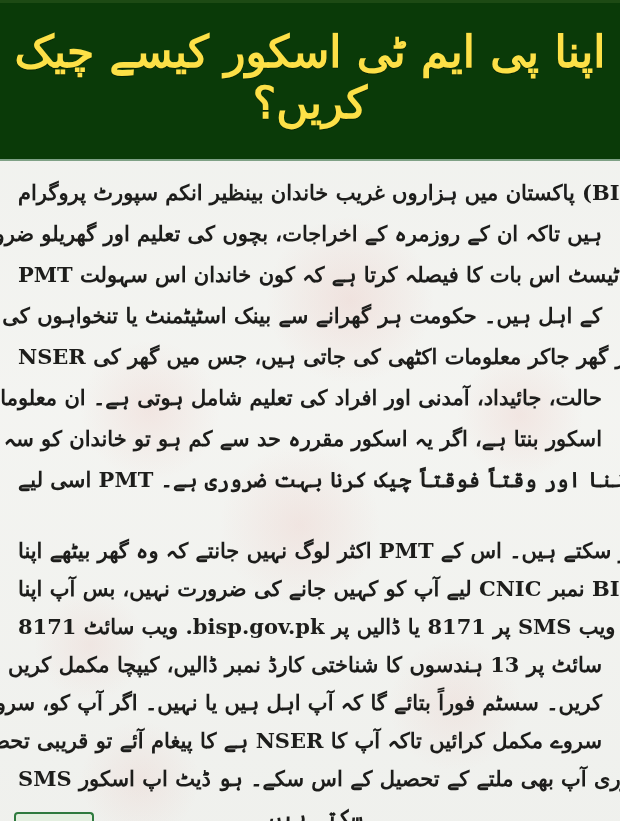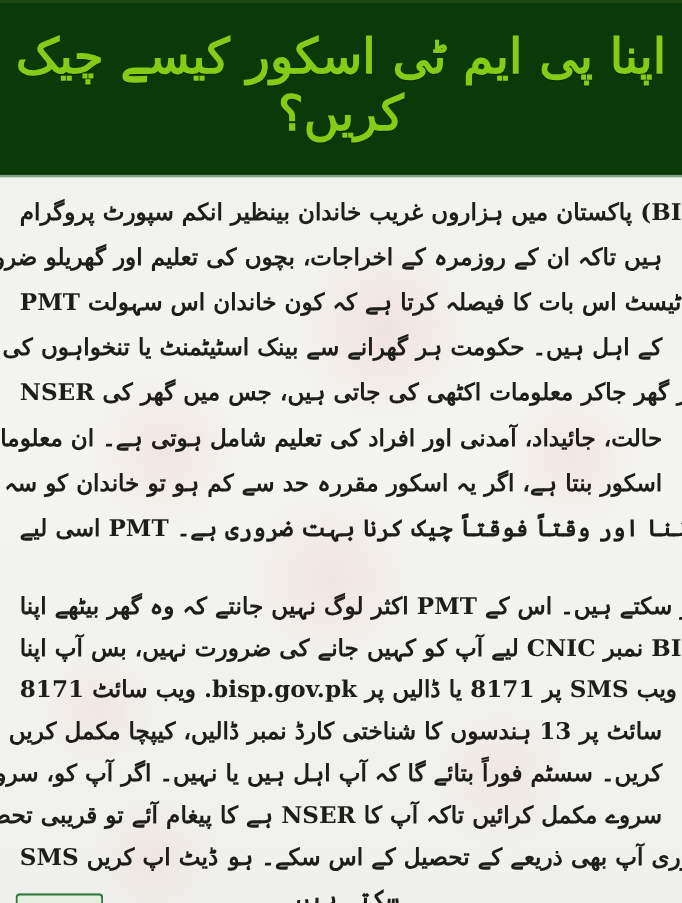--- a/index.html
+++ b/index.html
@@ -26,21 +26,21 @@
   }
   .header{
     position:absolute;top:0;left:0;right:0;height:161px;
     background:#0a3a08;
     border-top:3px solid #1d4a14;
     border-bottom:2px solid #7fa186;
     box-sizing:border-box;
     display:flex;align-items:center;justify-content:center;
   }
   .title{
-    color:#84cc16;
+    color:#fde047;
     font-size:44px;
     font-weight:bold;
     letter-spacing:0px;
     direction:rtl;
     text-align:center;
     padding-bottom:8px;
     text-shadow:0 1px 0 rgba(0,0,0,0.35);
     font-family:"DejaVu Serif","Liberation Serif",serif;
   }
   .paragraph{
@@ -89,18 +89,18 @@
       <div class="tline" dir="rtl">اسکور بنتا ہے، اگر یہ اسکور مقررہ حد سے کم ہو تو خاندان کو سہ ماہی 13,500 روپے ملتے ہیں۔</div>
       <div class="tline" dir="ltr">اسی لیے PMT اسکور کو جاننا اور وقتاً فوقتاً چیک کرنا بہت ضروری ہے۔</div>
     </div>
   <div class="paragraph" id="para-2">
       <div class="tline" dir="ltr">اکثر لوگ نہیں جانتے کہ وہ گھر بیٹھے اپنا PMT اسکور یا اہلیت کیسے چیک کر سکتے ہیں۔ اس کے</div>
       <div class="tline" dir="ltr">لیے آپ کو کہیں جانے کی ضرورت نہیں، بس آپ اپنا CNIC نمبر BISP کی آفیشل</div>
       <div class="tline" dir="ltr">8171 ویب سائٹ .bisp.gov.pk پر 8171 یا ڈالیں پر SMS بھیجیں۔ ویب</div>
       <div class="tline" dir="rtl">سائٹ پر 13 ہندسوں کا شناختی کارڈ نمبر ڈالیں، کیپچا مکمل کریں اور چیک ایلیجیبلٹی پر کلک</div>
       <div class="tline" dir="rtl">کریں۔ سسٹم فوراً بتائے گا کہ آپ اہل ہیں یا نہیں۔ اگر آپ کو، سروے کروانے کی ضرورت</div>
       <div class="tline" dir="rtl">سروے مکمل کرائیں تاکہ آپ کا NSER ہے کا پیغام آئے تو قریبی تحصیل دفتر میں جاکر</div>
-      <div class="tline" dir="ltr"><bdi>SMS</bdi> <bdi>کریں</bdi> <bdi>اپ</bdi> <bdi>ڈیٹ</bdi> <bdi>ہو</bdi> <bdi>سکے۔</bdi> <bdi>اس</bdi> <bdi>کے</bdi> <bdi>تحصیل</bdi> <bdi>کے</bdi> <bdi>ذریعے</bdi> <bdi>بھی</bdi> <bdi>آپ</bdi> <bdi>فوری</bdi>   </div>
+      <div class="tline" dir="ltr"><bdi>SMS</bdi> <bdi>اسکور</bdi> <bdi>اپ</bdi> <bdi>ڈیٹ</bdi> <bdi>ہو</bdi> <bdi>سکے۔</bdi> <bdi>اس</bdi> <bdi>کے</bdi> <bdi>تحصیل</bdi> <bdi>کے</bdi> <bdi>ملتے</bdi> <bdi>بھی</bdi> <bdi>آپ</bdi> <bdi>فوری</bdi>   </div>
       <div class="tline" dir="rtl">سکتے ہیں۔</div>
     </div>
 
   <div class="green-tab"></div>
 </div>
 
 </body></html>

